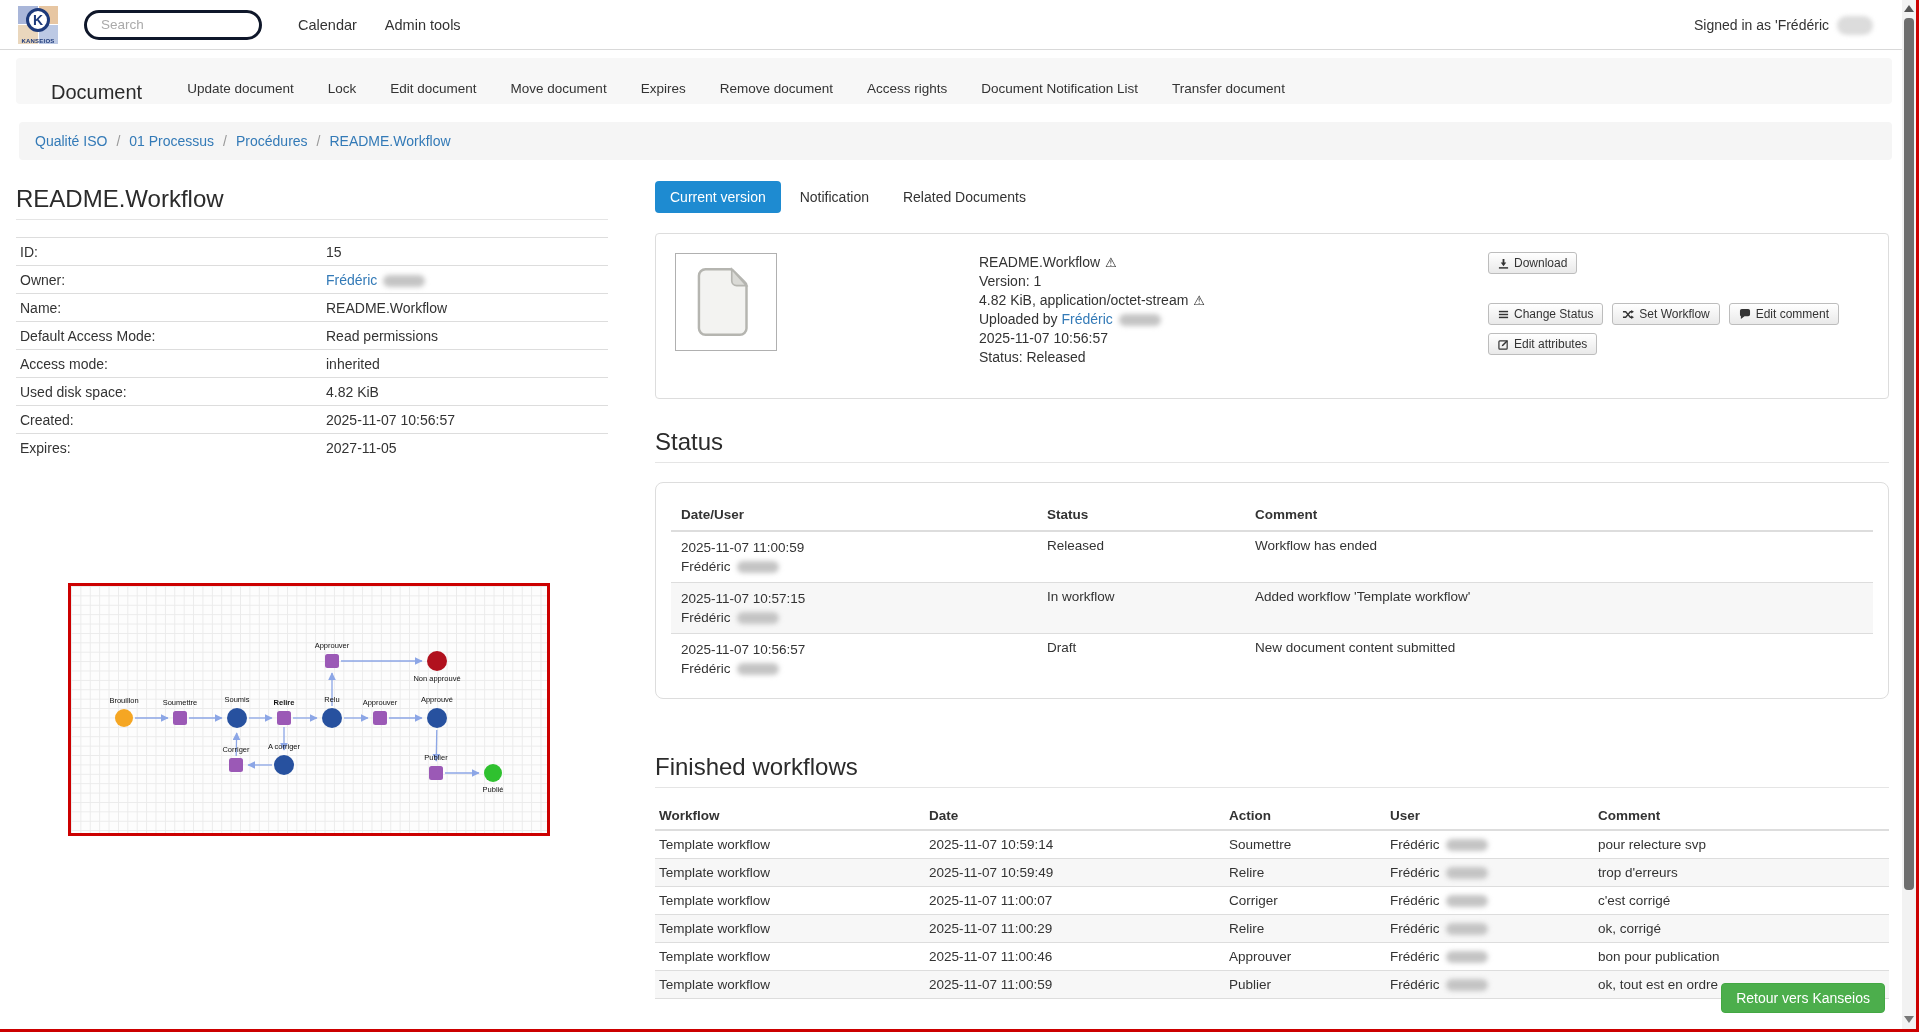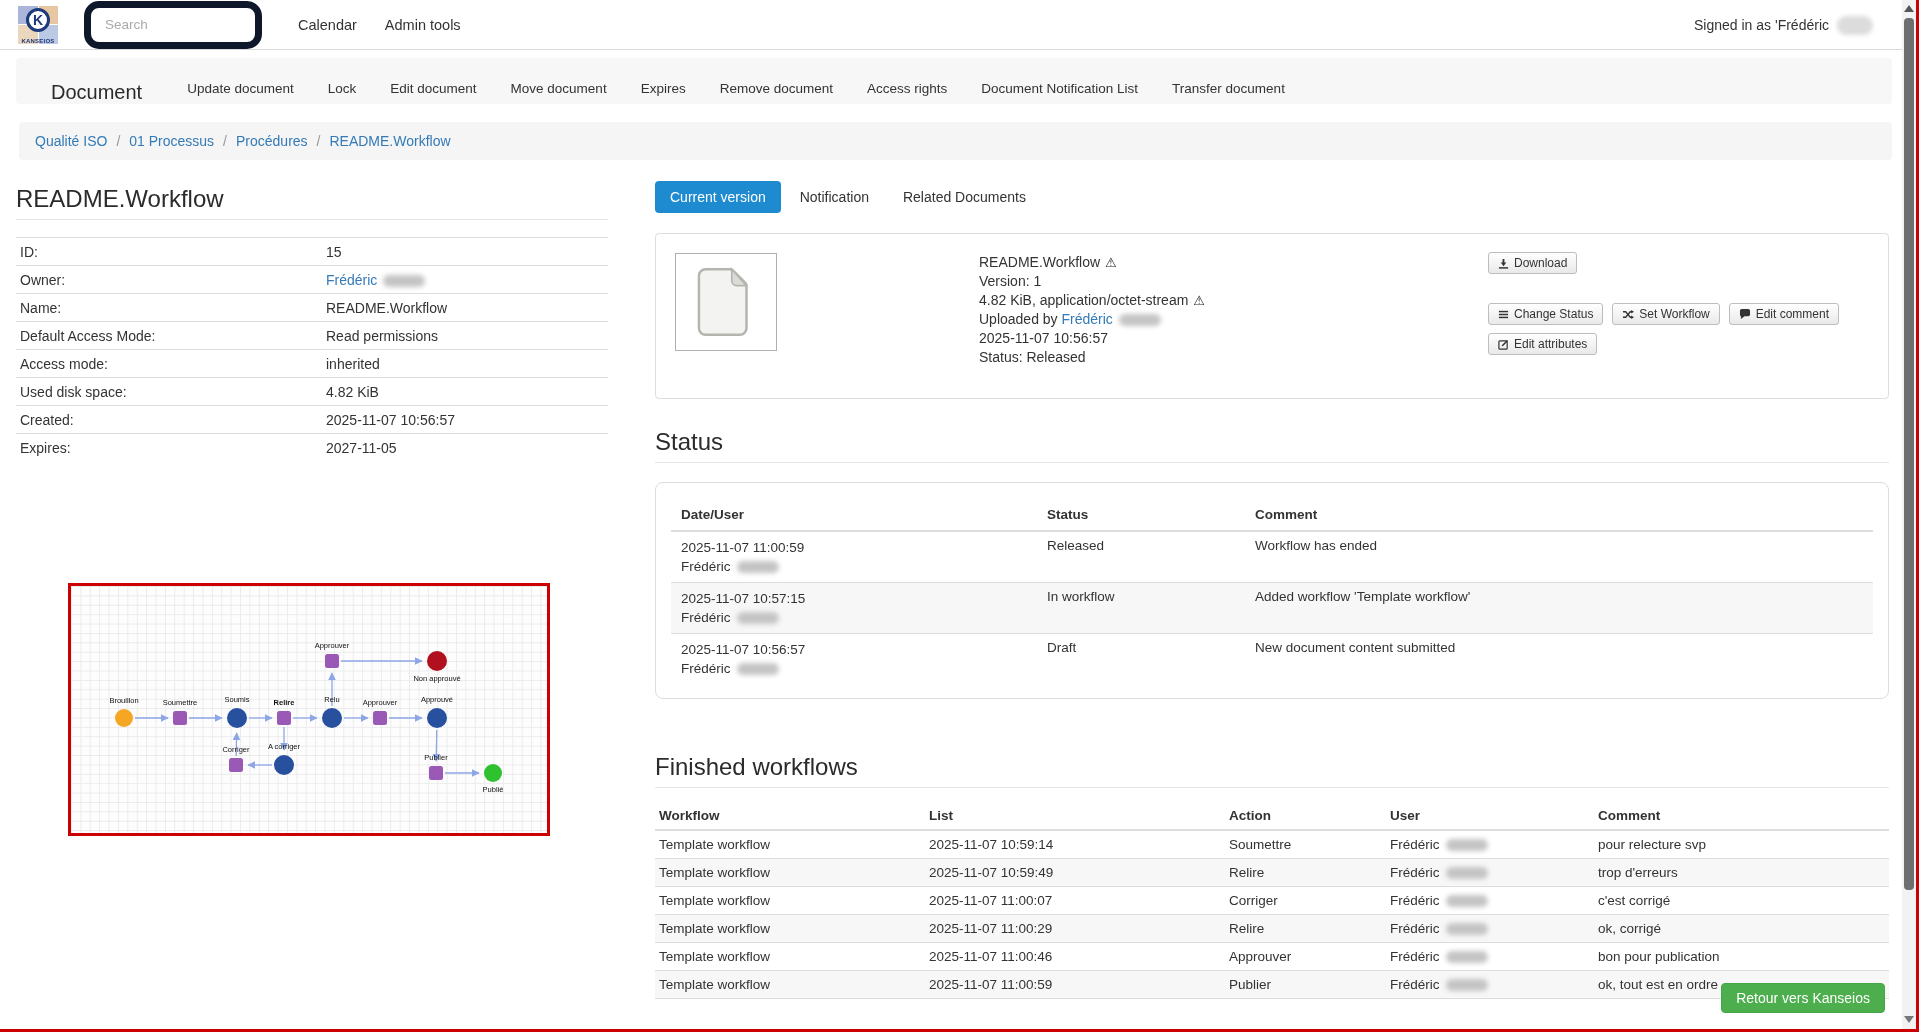--- a/index.html
+++ b/index.html
@@ -11,21 +11,21 @@
     display:flex; align-items:center; padding:0 18px; position:relative; }
   .logo { width:40px; height:38px; position:relative; display:grid;
     grid-template-columns:1fr 1fr; grid-template-rows:1fr 1fr; gap:1px; margin-right:26px; }
   .logo .q1{background:#a9b6d9;} .logo .q2{background:#e7c6a2;}
   .logo .q3{background:#ead7bd;} .logo .q4{background:#bcc9e4;}
   .logo .kcircle { position:absolute; left:8px; top:2px; width:24px; height:24px;
     border-radius:50%; background:#fff; border:3px solid #1d3a7a; color:#1d3a7a;
     font-weight:bold; font-size:14px; display:flex; align-items:center; justify-content:center; }
   .logo .brand { position:absolute; left:0; bottom:0; width:100%; text-align:center;
     font-size:6px; font-weight:bold; color:#1d3a7a; letter-spacing:.2px; }
-  .search-input { width:178px; height:48px; border:7px solid #0f172a; border-radius:15px;
+  .search-input { width:178px; height:30px; border:3px solid #0f172a; border-radius:15px;
     padding:0 14px; font-size:13.5px; color:#b91c1c; outline:none; margin-right:22px; }
   .search-input::placeholder { color:#aaa; }
   .nav-item { font-size:14.5px; color:#333; padding:8px 14px; cursor:pointer; }
   .nav-right { position:absolute; right:46px; top:0; height:50px; display:flex; align-items:center; }
   .signed-in { font-size:14px; color:#333; margin-right:8px;margin-left:34px; }
   .blur-blob { display:inline-block; width:42px; height:12px; background:#c4c4c4;
     border-radius:7px; filter:blur(2.5px); vertical-align:middle; margin-left:6px; }
   .avatar-blob { width:36px; height:19px; background:#dcdcdc; border-radius:10px; filter:blur(2px); }
 
   
@@ -354,21 +354,21 @@
           </tbody>
       </table>
     </div>
 
     <h2 class="section-h wf-heading">Finished workflows</h2>
     <hr class="thin-hr">
     <table class="data-table wf-table">
       <thead>
           <tr id="wf-head">
             <th class="wf-c1">Workflow</th>
-            <th class="wf-c2">List</th>
+            <th class="wf-c2">Date</th>
             <th class="wf-c3">Action</th>
             <th class="wf-c4">User</th>
             <th>Comment</th>
           </tr>
         </thead>
       <tbody id="wf-body">
           <tr>
             <td>Template workflow</td>
             <td>2025-11-07 10:59:14</td>
             <td>Soumettre</td>

